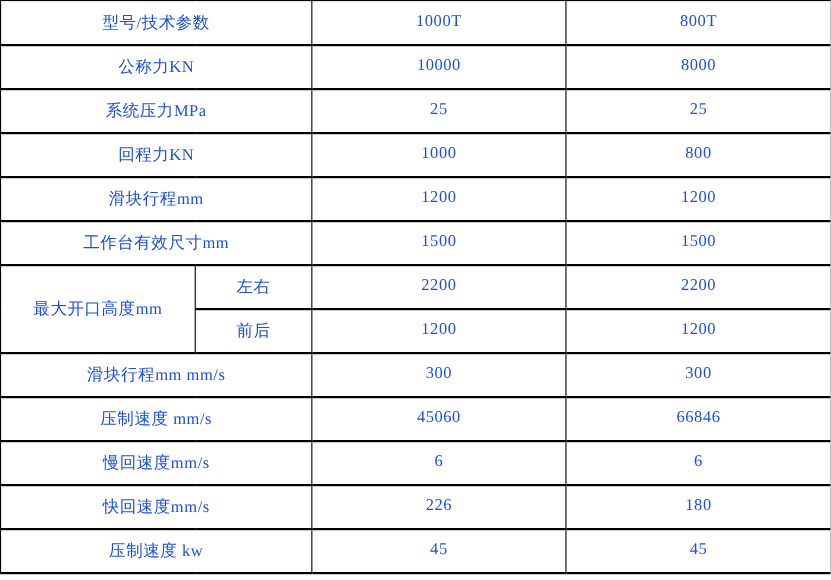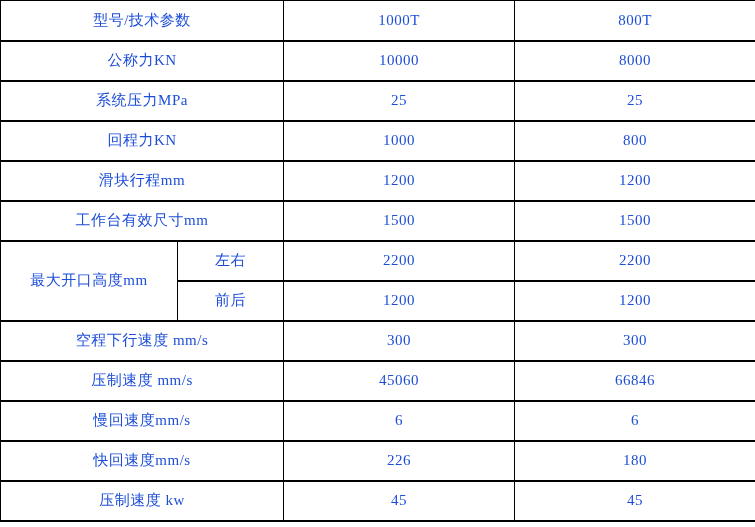--- a/index.html
+++ b/index.html
@@ -85,21 +85,21 @@
     <td>2200</td>
     <td>2200</td>
   </tr>
   <tr>
     <td>前后</td>
     <td>1200</td>
     <td>1200</td>
   </tr>
 
   <tr>
-    <td colspan="2">空程下行速度 mm/s</td>
+    <td colspan="2">滑块行程mm mm/s</td>
     <td>300</td>
     <td>300</td>
   </tr>
   <tr>
     <td colspan="2">压制速度 mm/s</td>
     <td>45060</td>
     <td>66846</td>
   </tr>
   <tr>
     <td colspan="2">慢回速度mm/s</td>

